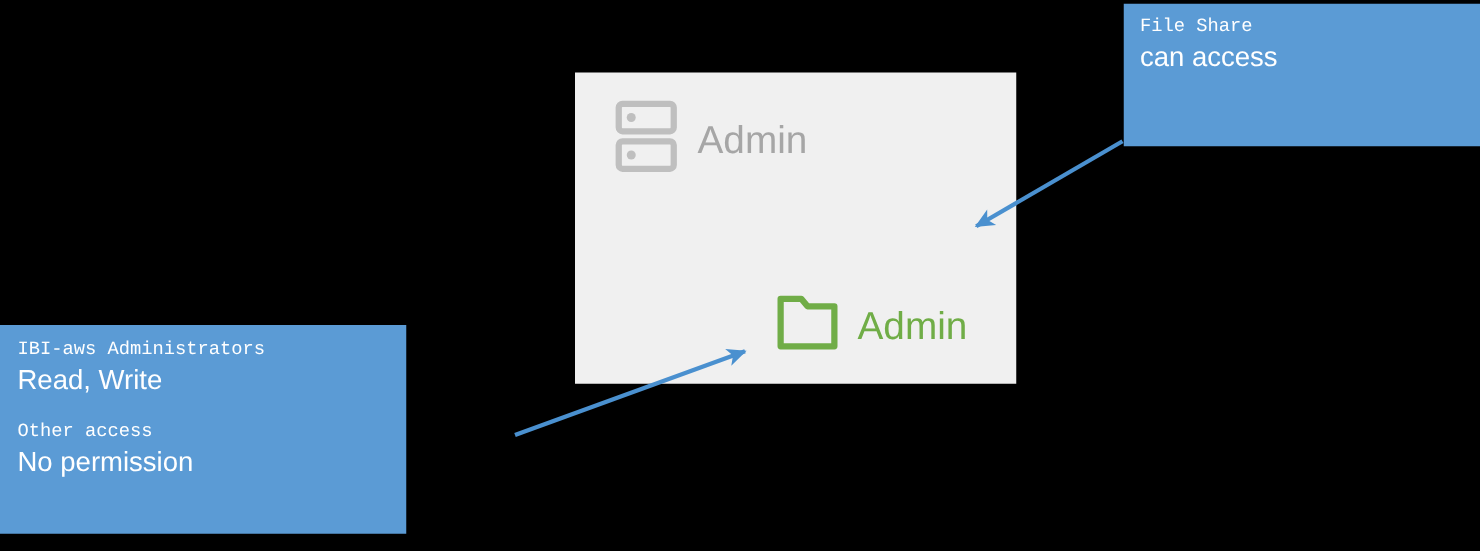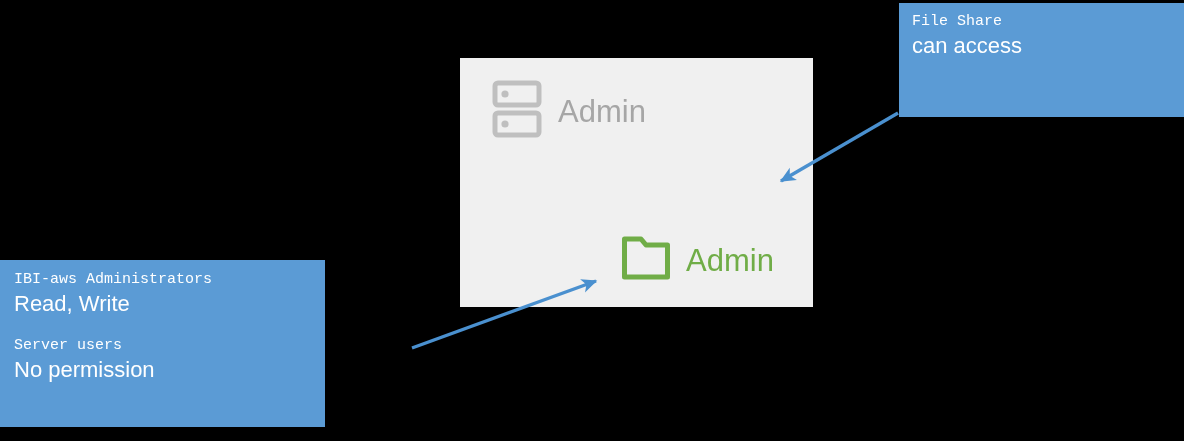--- a/index.html
+++ b/index.html
@@ -147,17 +147,17 @@
 
   <div class="callout" id="callout-share">
     <div class="line-sm">File Share</div>
     <div class="line-lg">can access</div>
   </div>
 
   <div class="callout" id="callout-perms">
     <div class="line-sm">IBI-aws Administrators</div>
     <div class="line-lg">Read, Write</div>
     <div class="spacer"></div>
-    <div class="line-sm">Server users</div>
+    <div class="line-sm">Other access</div>
     <div class="line-lg">No permission</div>
   </div>
 
 </div>
 
 </body></html>

